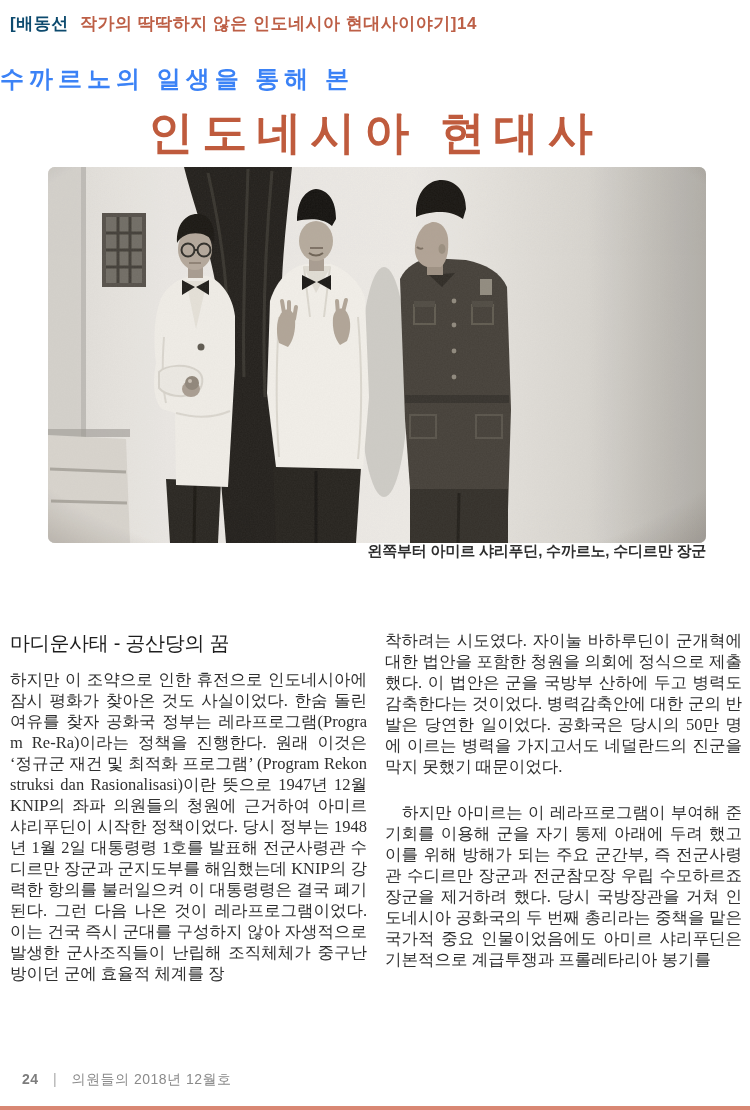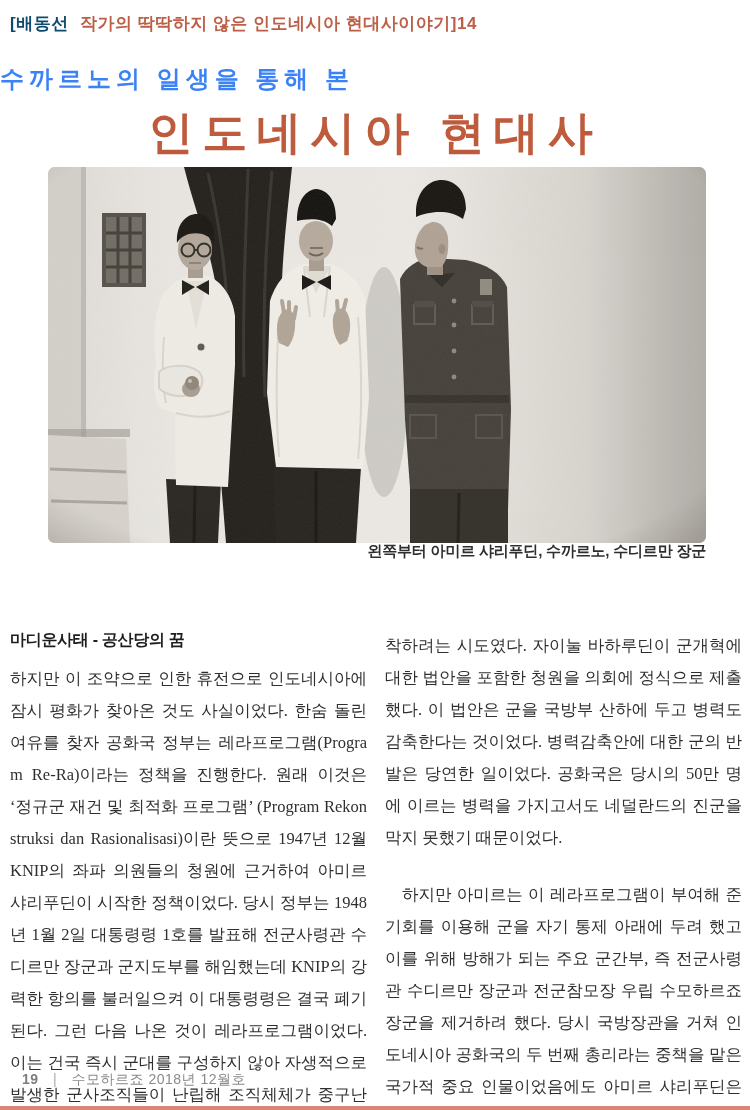--- a/index.html
+++ b/index.html
@@ -53,28 +53,28 @@
     font-size:18px;color:#4a4a4a;letter-spacing:3px;
   }
   
   .columns{
     position:absolute;left:10px;right:8px;top:628px;
     display:flex;gap:18px;
   }
   .col{flex:1;min-width:0;}
   .section-title{
     margin:2px 0 12px 0;
-    font-size:16px;font-weight:bold;color:#1d1d1d;
+    font-size:20px;font-weight:normal;color:#1d1d1d;
     letter-spacing:-0.3px;
     font-family:"Liberation Sans","DejaVu Sans",sans-serif;
   }
   .col p{
     margin:0;
     font-family:"Liberation Serif","DejaVu Serif",serif;
-    font-size:16.5px;line-height:32px;
+    font-size:16.5px;line-height:21px;
     color:#2f2f2f;
     text-align:justify;
     word-break:break-all;
   }
   .col p.indent{margin-top:25px;text-indent:17px;}
   .col-right{padding-top:2px;}
   
   .footer{
     position:absolute;left:22px;top:1071px;
     font-size:14px;color:#8a8a8a;letter-spacing:0.5px;
@@ -224,19 +224,19 @@
       <h2 class="section-title">마디운사태 - 공산당의 꿈</h2>
       <p>하지만 이 조약으로 인한 휴전으로 인도네시아에 잠시 평화가 찾아온 것도 사실이었다. 한숨 돌린 여유를 찾자 공화국 정부는 레라프로그램(Program Re-Ra)이라는 정책을 진행한다. 원래 이것은 ‘정규군 재건 및 최적화 프로그램’ (Program Rekonstruksi dan Rasionalisasi)이란 뜻으로 1947년 12월 KNIP의 좌파 의원들의 청원에 근거하여 아미르 샤리푸딘이 시작한 정책이었다. 당시 정부는 1948년 1월 2일 대통령령 1호를 발표해 전군사령관 수디르만 장군과 군지도부를 해임했는데 KNIP의 강력한 항의를 불러일으켜 이 대통령령은 결국 폐기된다. 그런 다음 나온 것이 레라프로그램이었다. 이는 건국 즉시 군대를 구성하지 않아 자생적으로 발생한 군사조직들이 난립해 조직체체가 중구난방이던 군에 효율적 체계를 장</p>
     </div>
     <div class="col col-right">
       <p>착하려는 시도였다. 자이눌 바하루딘이 군개혁에 대한 법안을 포함한 청원을 의회에 정식으로 제출했다. 이 법안은 군을 국방부 산하에 두고 병력도 감축한다는 것이었다. 병력감축안에 대한 군의 반발은 당연한 일이었다. 공화국은 당시의 50만 명에 이르는 병력을 가지고서도 네덜란드의 진군을 막지 못했기 때문이었다.</p>
       <p class="indent">하지만 아미르는 이 레라프로그램이 부여해 준 기회를 이용해 군을 자기 통제 아래에 두려 했고 이를 위해 방해가 되는 주요 군간부, 즉 전군사령관 수디르만 장군과 전군참모장 우립 수모하르죠 장군을 제거하려 했다. 당시 국방장관을 거쳐 인도네시아 공화국의 두 번째 총리라는 중책을 맡은 국가적 중요 인물이었음에도 아미르 샤리푸딘은 기본적으로 계급투쟁과 프롤레타리아 봉기를</p>
     </div>
   </div>
 
   <div class="footer">
-    <span class="pg">19</span>
+    <span class="pg">24</span>
     <span class="sep">|</span>
-    <span>수모하르죠 2018년 12월호</span>
+    <span>의원들의 2018년 12월호</span>
   </div>
 
   <div class="bottom-bar"></div>
 </div>
 
 </body></html>

